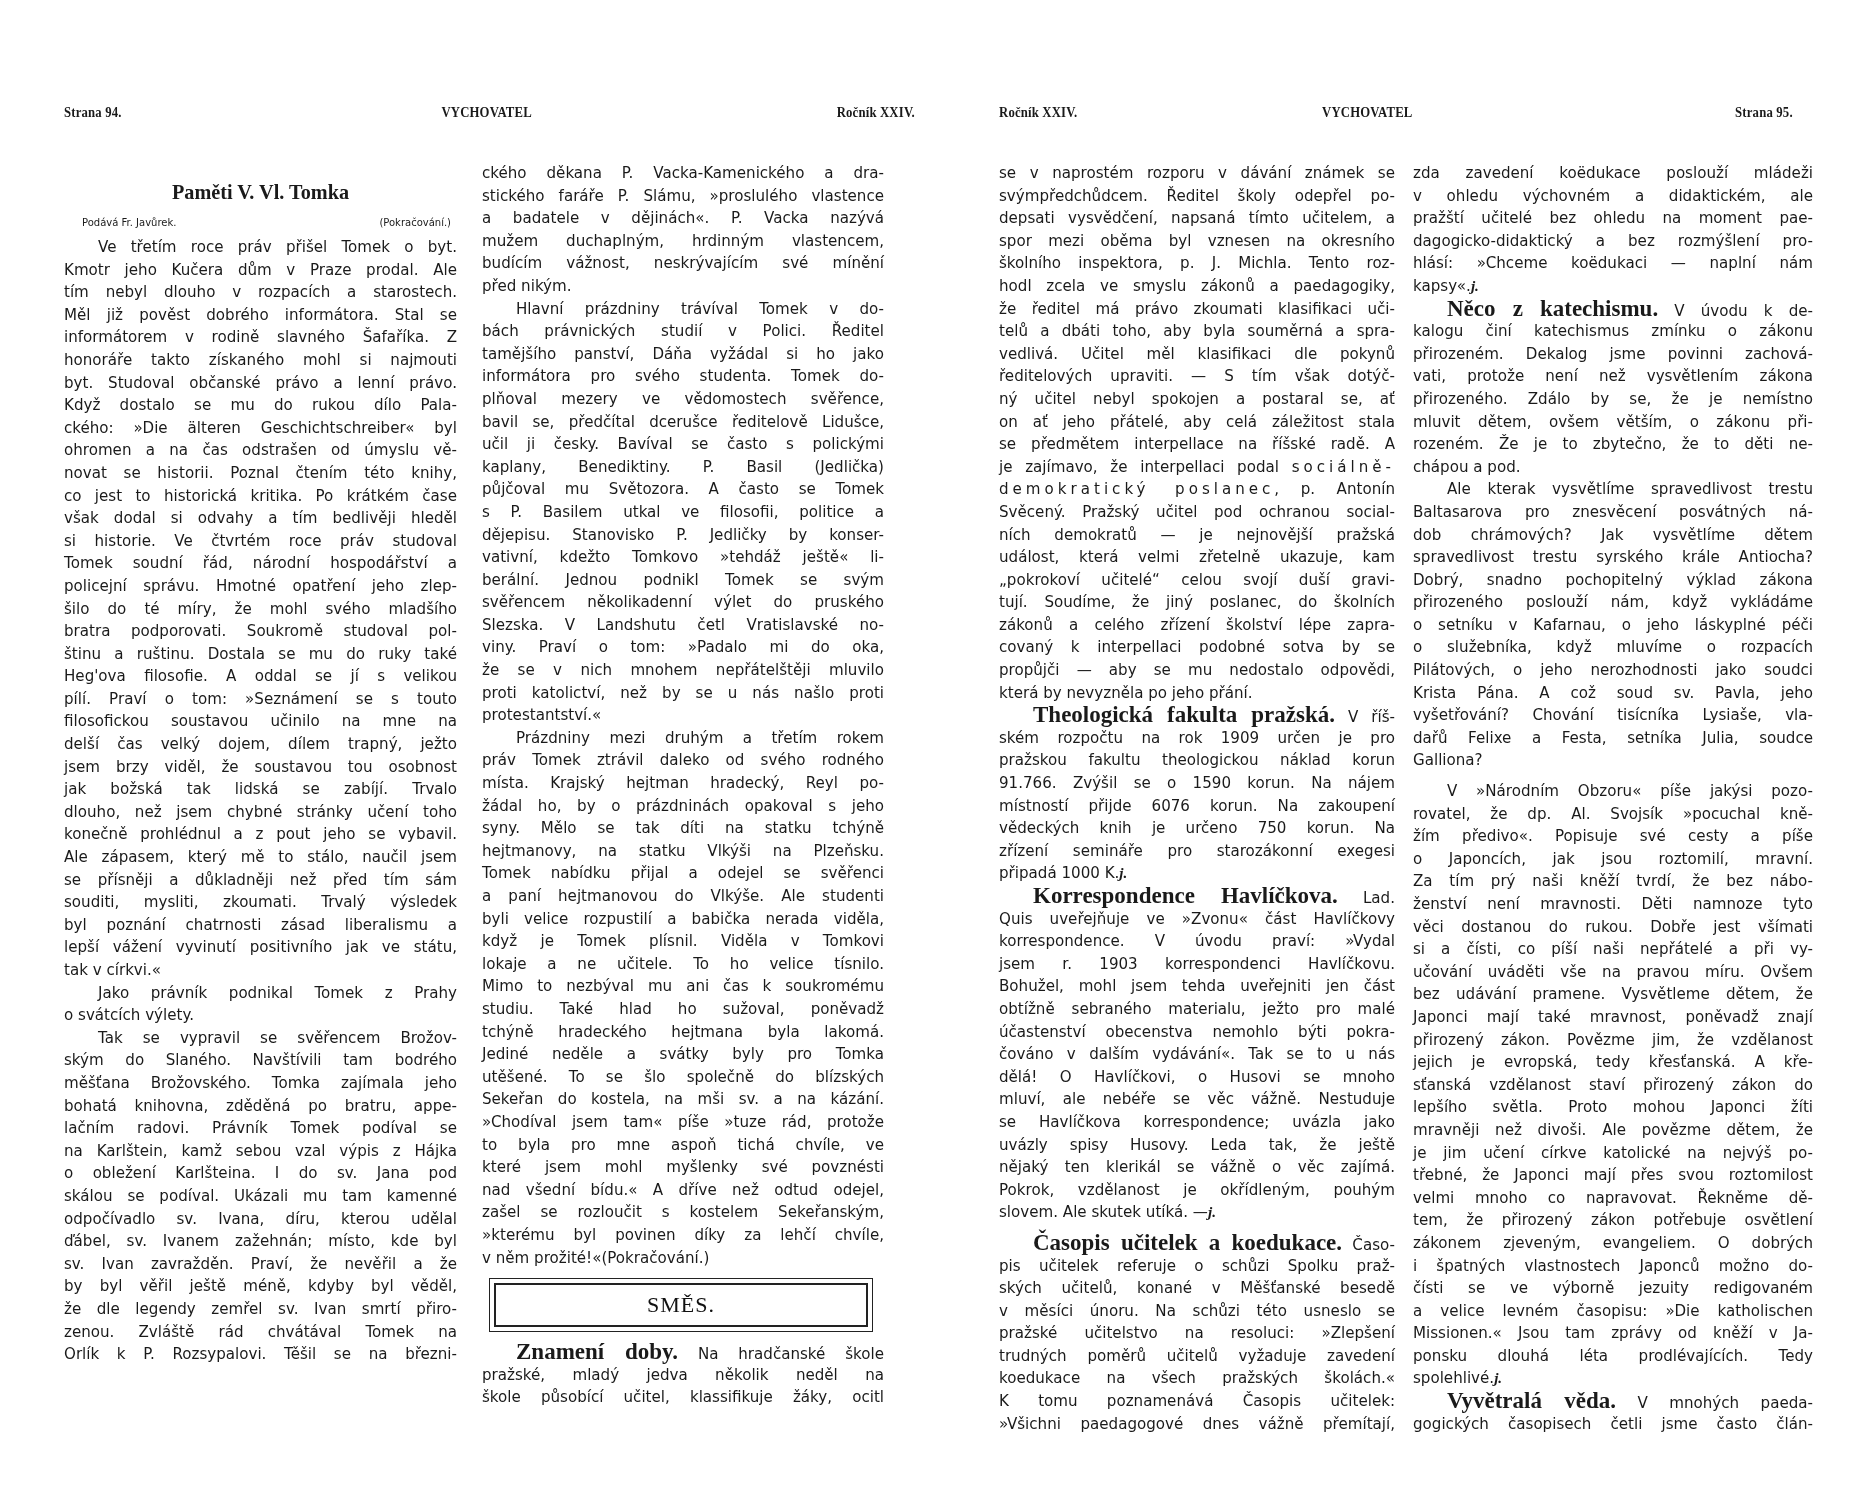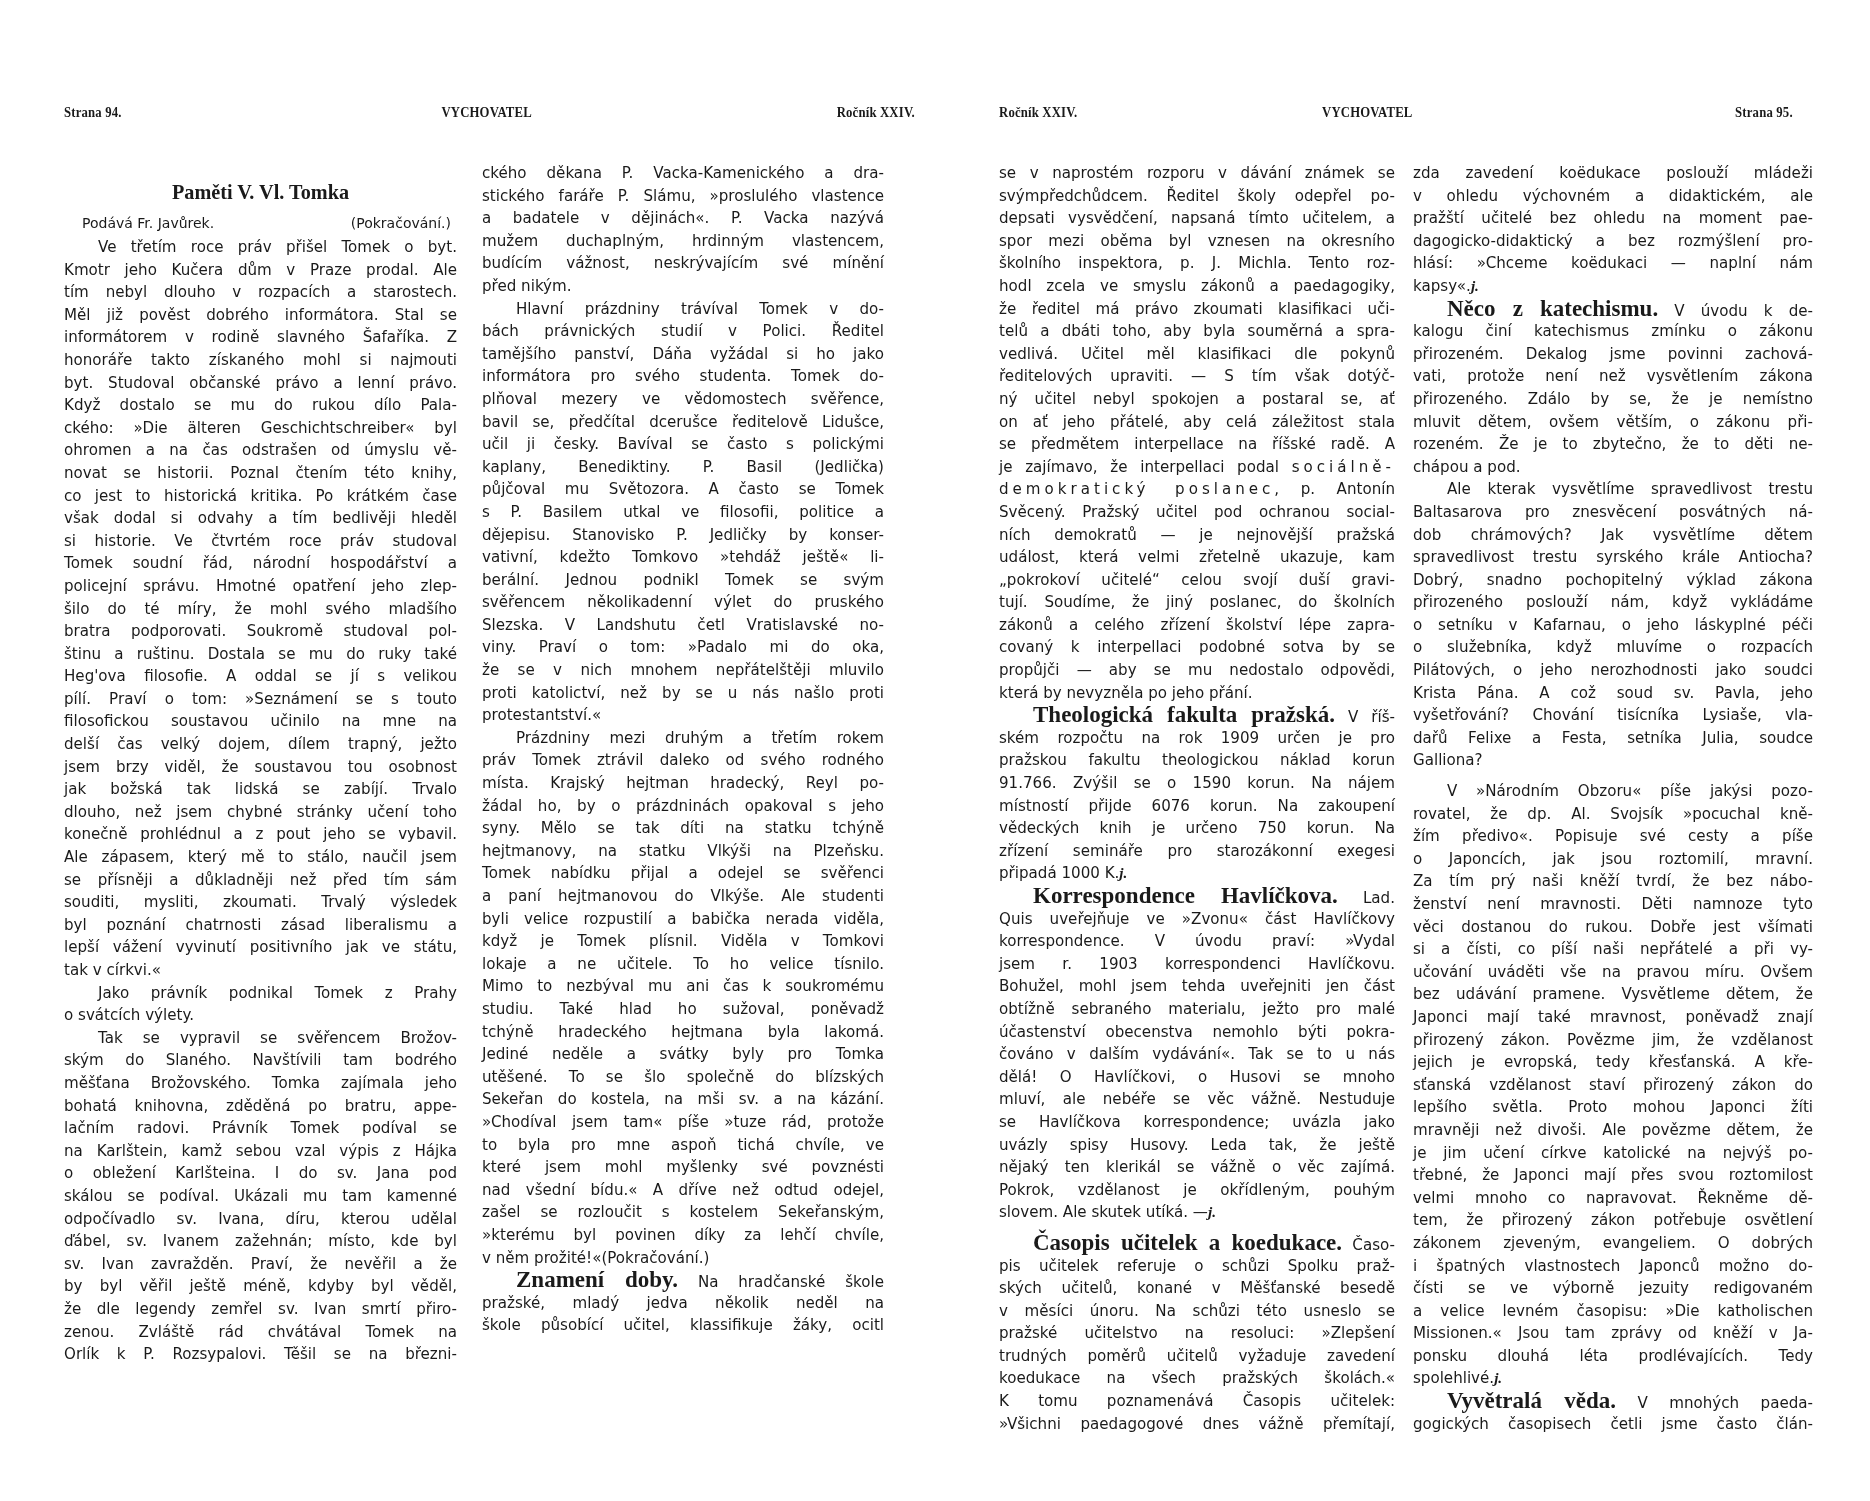--- a/index.html
+++ b/index.html
@@ -54,21 +54,21 @@
     width: 370px; height: 40px; margin-left: 12px; margin-top: 14px; margin-bottom: 14px;
     font-size: 22px; line-height: 40px; letter-spacing: 1px;
   }
   .article-title {
     font-family: "Liberation Serif", "DejaVu Serif", serif;
     font-weight: bold; font-size: 22px; text-align: center;
     margin: 16px 0 6px 0; line-height: 28px; transform: scaleX(0.92);
   }
   .byline {
     display: flex; justify-content: space-between; padding-left: 2px;
-    font-size: 14px; line-height: 22px; margin-bottom: 2px;
+    font-size: 10px; line-height: 22px; margin-bottom: 2px;
   }
   .heading-bold {
     font-family: "Liberation Serif", "DejaVu Serif", serif;
     font-weight: bold; font-size: 23px;
   }
   .spaced { letter-spacing: 4px; }
   .sig { font-style: italic; font-family: "Liberation Serif", serif; font-weight: bold; padding-right: 16px; }
   .gap { height: 8px; }
 </style>
 </head>
@@ -189,20 +189,21 @@
         <span class="line">to byla pro mne aspoň tichá chvíle, ve</span>
         <span class="line">které jsem mohl myšlenky své povznésti</span>
         <span class="line">nad všední bídu.« A dříve než odtud odejel,</span>
         <span class="line">zašel se rozloučit s kostelem Sekeřanským,</span>
         <span class="line">»kterému byl povinen díky za lehčí chvíle,</span>
       </div>
     <div class="line split">
       <span>v něm prožité!«</span>
       <span>(Pokračování.)</span>
     </div>
+    <div class="boxed-title smes-box">SMĚS.</div>
     <div class="line indent">
       <span class="heading-bold">Znamení doby.</span>
       <span>Na hradčanské škole</span>
     </div>
     <span class="line">pražské, mladý jedva několik neděl na</span>
     <span class="line">škole působící učitel, klassifikuje žáky, ocitl</span>
   </div>
 </div>
 
 <div class="page right">

